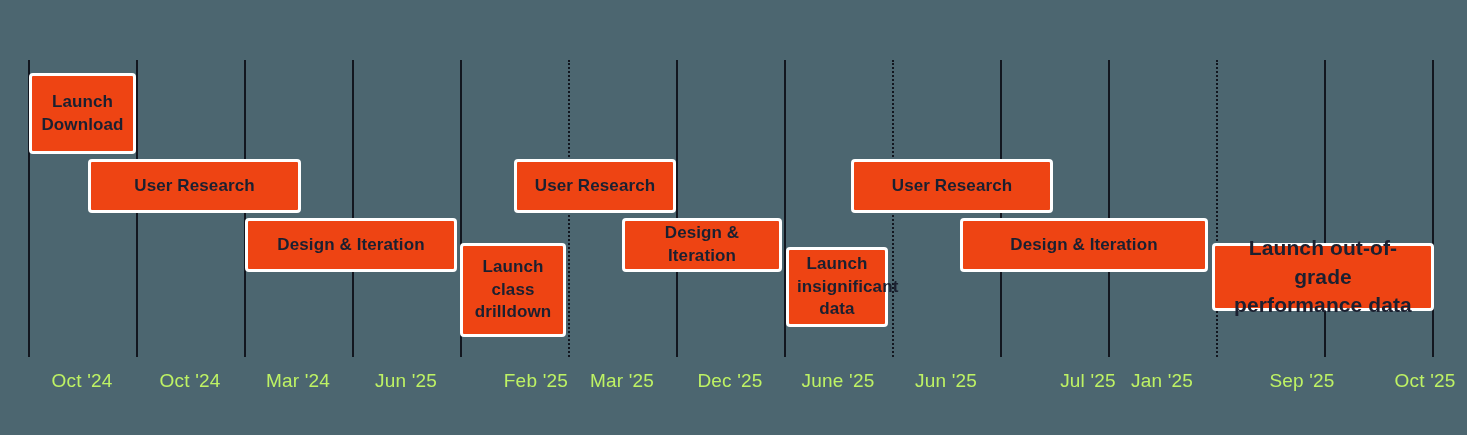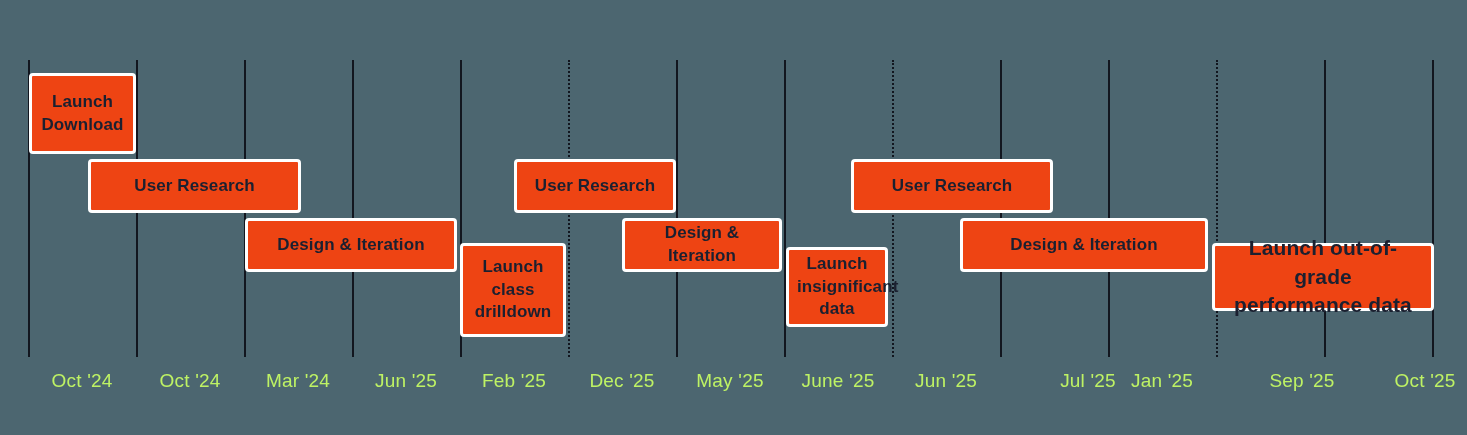--- a/index.html
+++ b/index.html
@@ -127,23 +127,23 @@
         <div class="task-bar" style="left: 1212px; top: 243px; width: 222px; height: 68px; font-size: 21px;">
           <span class="bar-label">Launch out-of-grade
 performance data</span>
         </div>
       </div>
     <div id="axis-layer">
         <div class="axis-label" style="left: 28px; width: 108px;">Oct '24</div>
         <div class="axis-label" style="left: 136px; width: 108px;">Oct '24</div>
         <div class="axis-label" style="left: 244px; width: 108px;">Mar '24</div>
         <div class="axis-label" style="left: 352px; width: 108px;">Jun '25</div>
-        <div class="axis-label" style="left: 460px; width: 108px;">Feb '25</div>
-        <div class="axis-label" style="left: 568px; width: 108px;">Dec '25</div>
-        <div class="axis-label" style="left: 676px; width: 108px;">May '25</div>
+        <div class="axis-label" style="left: 460px; width: 108px; text-align: right;">Feb '25</div>
+        <div class="axis-label" style="left: 568px; width: 108px;">Mar '25</div>
+        <div class="axis-label" style="left: 676px; width: 108px;">Dec '25</div>
         <div class="axis-label" style="left: 784px; width: 108px;">June '25</div>
         <div class="axis-label" style="left: 892px; width: 108px; text-align: center;">Jun '25</div>
         <div class="axis-label" style="left: 1034px; width: 108px;">Jul '25</div>
         <div class="axis-label" style="left: 1108px; width: 108px;">Jan '25</div>
         <div class="axis-label" style="left: 1248px; width: 108px;">Sep '25</div>
         <div class="axis-label" style="left: 1371px; width: 108px;">Oct '25</div>
       </div>
   </div>
 </div>
 

